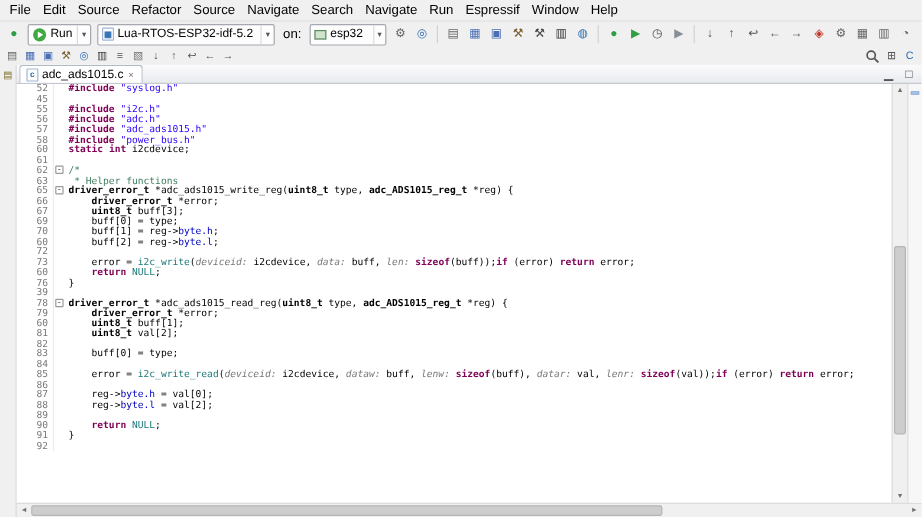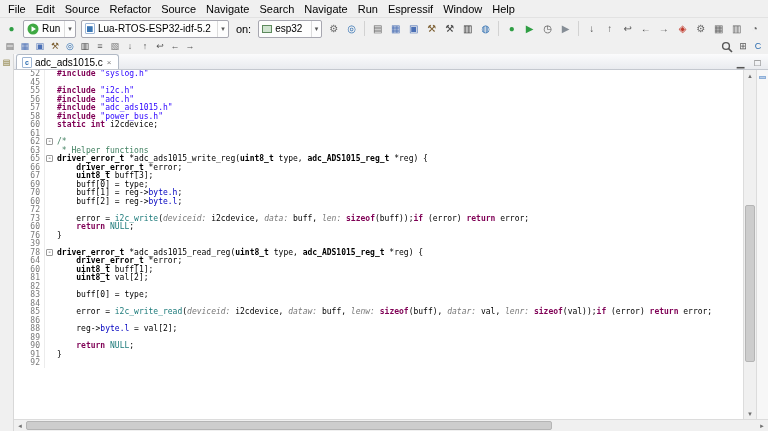--- a/index.html
+++ b/index.html
@@ -233,28 +233,29 @@
           <div class="crow"><span class="ln">67</span><span class="fold"></span><span class="ctext"><span class="t-p">    </span><span class="t-ty">uint8_t</span><span class="t-p"> buff[3];</span></span></div>
           <div class="crow"><span class="ln">69</span><span class="fold"></span><span class="ctext"><span class="t-p">    buff[0] = type;</span></span></div>
           <div class="crow"><span class="ln">70</span><span class="fold"></span><span class="ctext"><span class="t-p">    buff[1] = reg-&gt;</span><span class="t-fd">byte.h</span><span class="t-p">;</span></span></div>
           <div class="crow"><span class="ln">60</span><span class="fold"></span><span class="ctext"><span class="t-p">    buff[2] = reg-&gt;</span><span class="t-fd">byte.l</span><span class="t-p">;</span></span></div>
           <div class="crow"><span class="ln">72</span><span class="fold"></span><span class="ctext"></span></div>
           <div class="crow"><span class="ln">73</span><span class="fold"></span><span class="ctext"><span class="t-p">    error = </span><span class="t-fn">i2c_write</span><span class="t-p">(</span><span class="t-pr">deviceid:</span><span class="t-p"> i2cdevice, </span><span class="t-pr">data:</span><span class="t-p"> buff, </span><span class="t-pr">len:</span><span class="t-p"> </span><span class="t-kw">sizeof</span><span class="t-p">(buff));</span><span class="t-kw">if</span><span class="t-p"> (error) </span><span class="t-kw">return</span><span class="t-p"> error;</span></span></div>
           <div class="crow"><span class="ln">60</span><span class="fold"></span><span class="ctext"><span class="t-p">    </span><span class="t-kw">return</span><span class="t-p"> </span><span class="t-mc">NULL</span><span class="t-p">;</span></span></div>
           <div class="crow"><span class="ln">76</span><span class="fold"></span><span class="ctext"><span class="t-p">}</span></span></div>
           <div class="crow"><span class="ln">39</span><span class="fold"></span><span class="ctext"></span></div>
           <div class="crow"><span class="ln">78</span><span class="fold"><span class="foldbox">-</span></span><span class="ctext"><span class="t-ty">driver_error_t</span><span class="t-p"> *adc_ads1015_read_reg(</span><span class="t-ty">uint8_t</span><span class="t-p"> type, </span><span class="t-ty">adc_ADS1015_reg_t</span><span class="t-p"> *reg) {</span></span></div>
-          <div class="crow"><span class="ln">64</span><span class="fold"></span><span class="ctext"><span class="t-p">    </span><span class="t-ty">driver_error_t</span><span class="t-p"> *error;</span></span></div>
+          <div class="crow"><span class="ln">79</span><span class="fold"></span><span class="ctext"><span class="t-p">    </span><span class="t-ty">driver_error_t</span><span class="t-p"> *error;</span></span></div>
           <div class="crow"><span class="ln">60</span><span class="fold"></span><span class="ctext"><span class="t-p">    </span><span class="t-ty">uint8_t</span><span class="t-p"> buff[1];</span></span></div>
           <div class="crow"><span class="ln">81</span><span class="fold"></span><span class="ctext"><span class="t-p">    </span><span class="t-ty">uint8_t</span><span class="t-p"> val[2];</span></span></div>
           <div class="crow"><span class="ln">82</span><span class="fold"></span><span class="ctext"></span></div>
           <div class="crow"><span class="ln">83</span><span class="fold"></span><span class="ctext"><span class="t-p">    buff[0] = type;</span></span></div>
           <div class="crow"><span class="ln">84</span><span class="fold"></span><span class="ctext"></span></div>
           <div class="crow"><span class="ln">85</span><span class="fold"></span><span class="ctext"><span class="t-p">    error = </span><span class="t-fn">i2c_write_read</span><span class="t-p">(</span><span class="t-pr">deviceid:</span><span class="t-p"> i2cdevice, </span><span class="t-pr">dataw:</span><span class="t-p"> buff, </span><span class="t-pr">lenw:</span><span class="t-p"> </span><span class="t-kw">sizeof</span><span class="t-p">(buff), </span><span class="t-pr">datar:</span><span class="t-p"> val, </span><span class="t-pr">lenr:</span><span class="t-p"> </span><span class="t-kw">sizeof</span><span class="t-p">(val));</span><span class="t-kw">if</span><span class="t-p"> (error) </span><span class="t-kw">return</span><span class="t-p"> error;</span></span></div>
           <div class="crow"><span class="ln">86</span><span class="fold"></span><span class="ctext"></span></div>
+          <div class="crow"><span class="ln">87</span><span class="fold"></span><span class="ctext"><span class="t-p">    reg-&gt;</span><span class="t-fd">byte.h</span><span class="t-p"> = val[0];</span></span></div>
           <div class="crow"><span class="ln">88</span><span class="fold"></span><span class="ctext"><span class="t-p">    reg-&gt;</span><span class="t-fd">byte.l</span><span class="t-p"> = val[2];</span></span></div>
           <div class="crow"><span class="ln">89</span><span class="fold"></span><span class="ctext"></span></div>
           <div class="crow"><span class="ln">90</span><span class="fold"></span><span class="ctext"><span class="t-p">    </span><span class="t-kw">return</span><span class="t-p"> </span><span class="t-mc">NULL</span><span class="t-p">;</span></span></div>
           <div class="crow"><span class="ln">91</span><span class="fold"></span><span class="ctext"><span class="t-p">}</span></span></div>
           <div class="crow"><span class="ln">92</span><span class="fold"></span><span class="ctext"></span></div>
         </div>
 
       <div class="vscroll">
         <span class="arrow">▲</span>
         <div class="vtrack">

